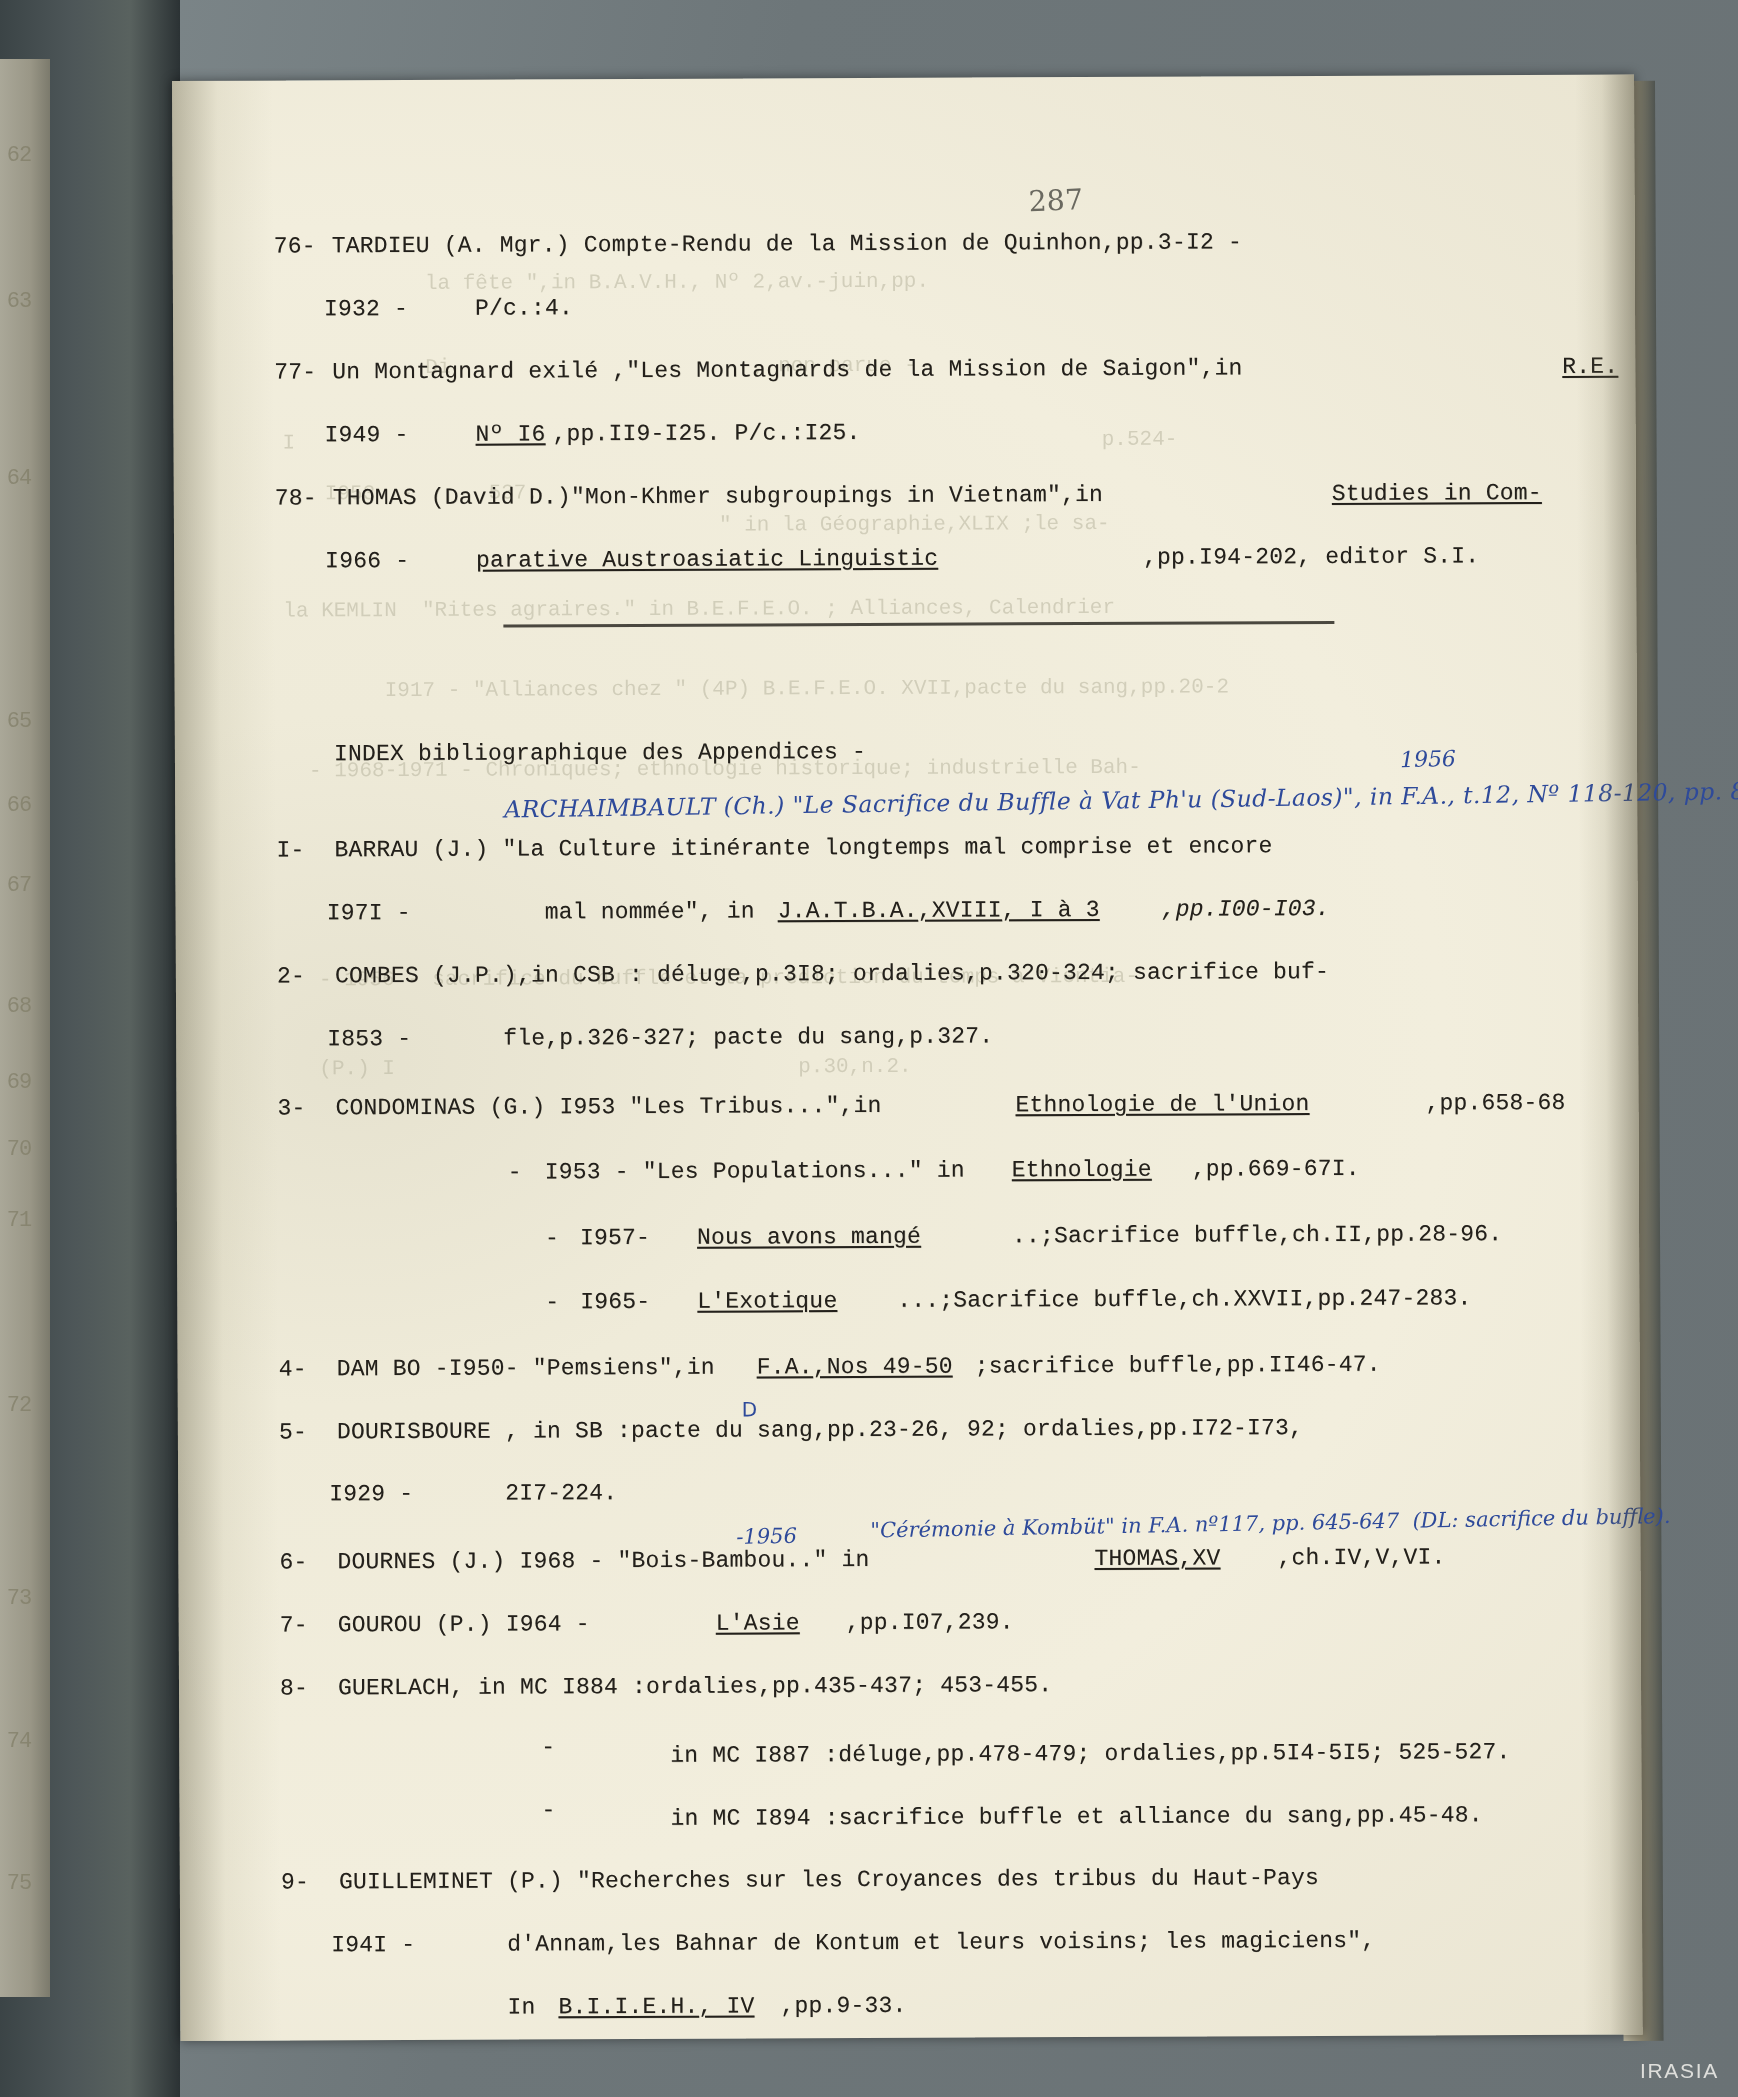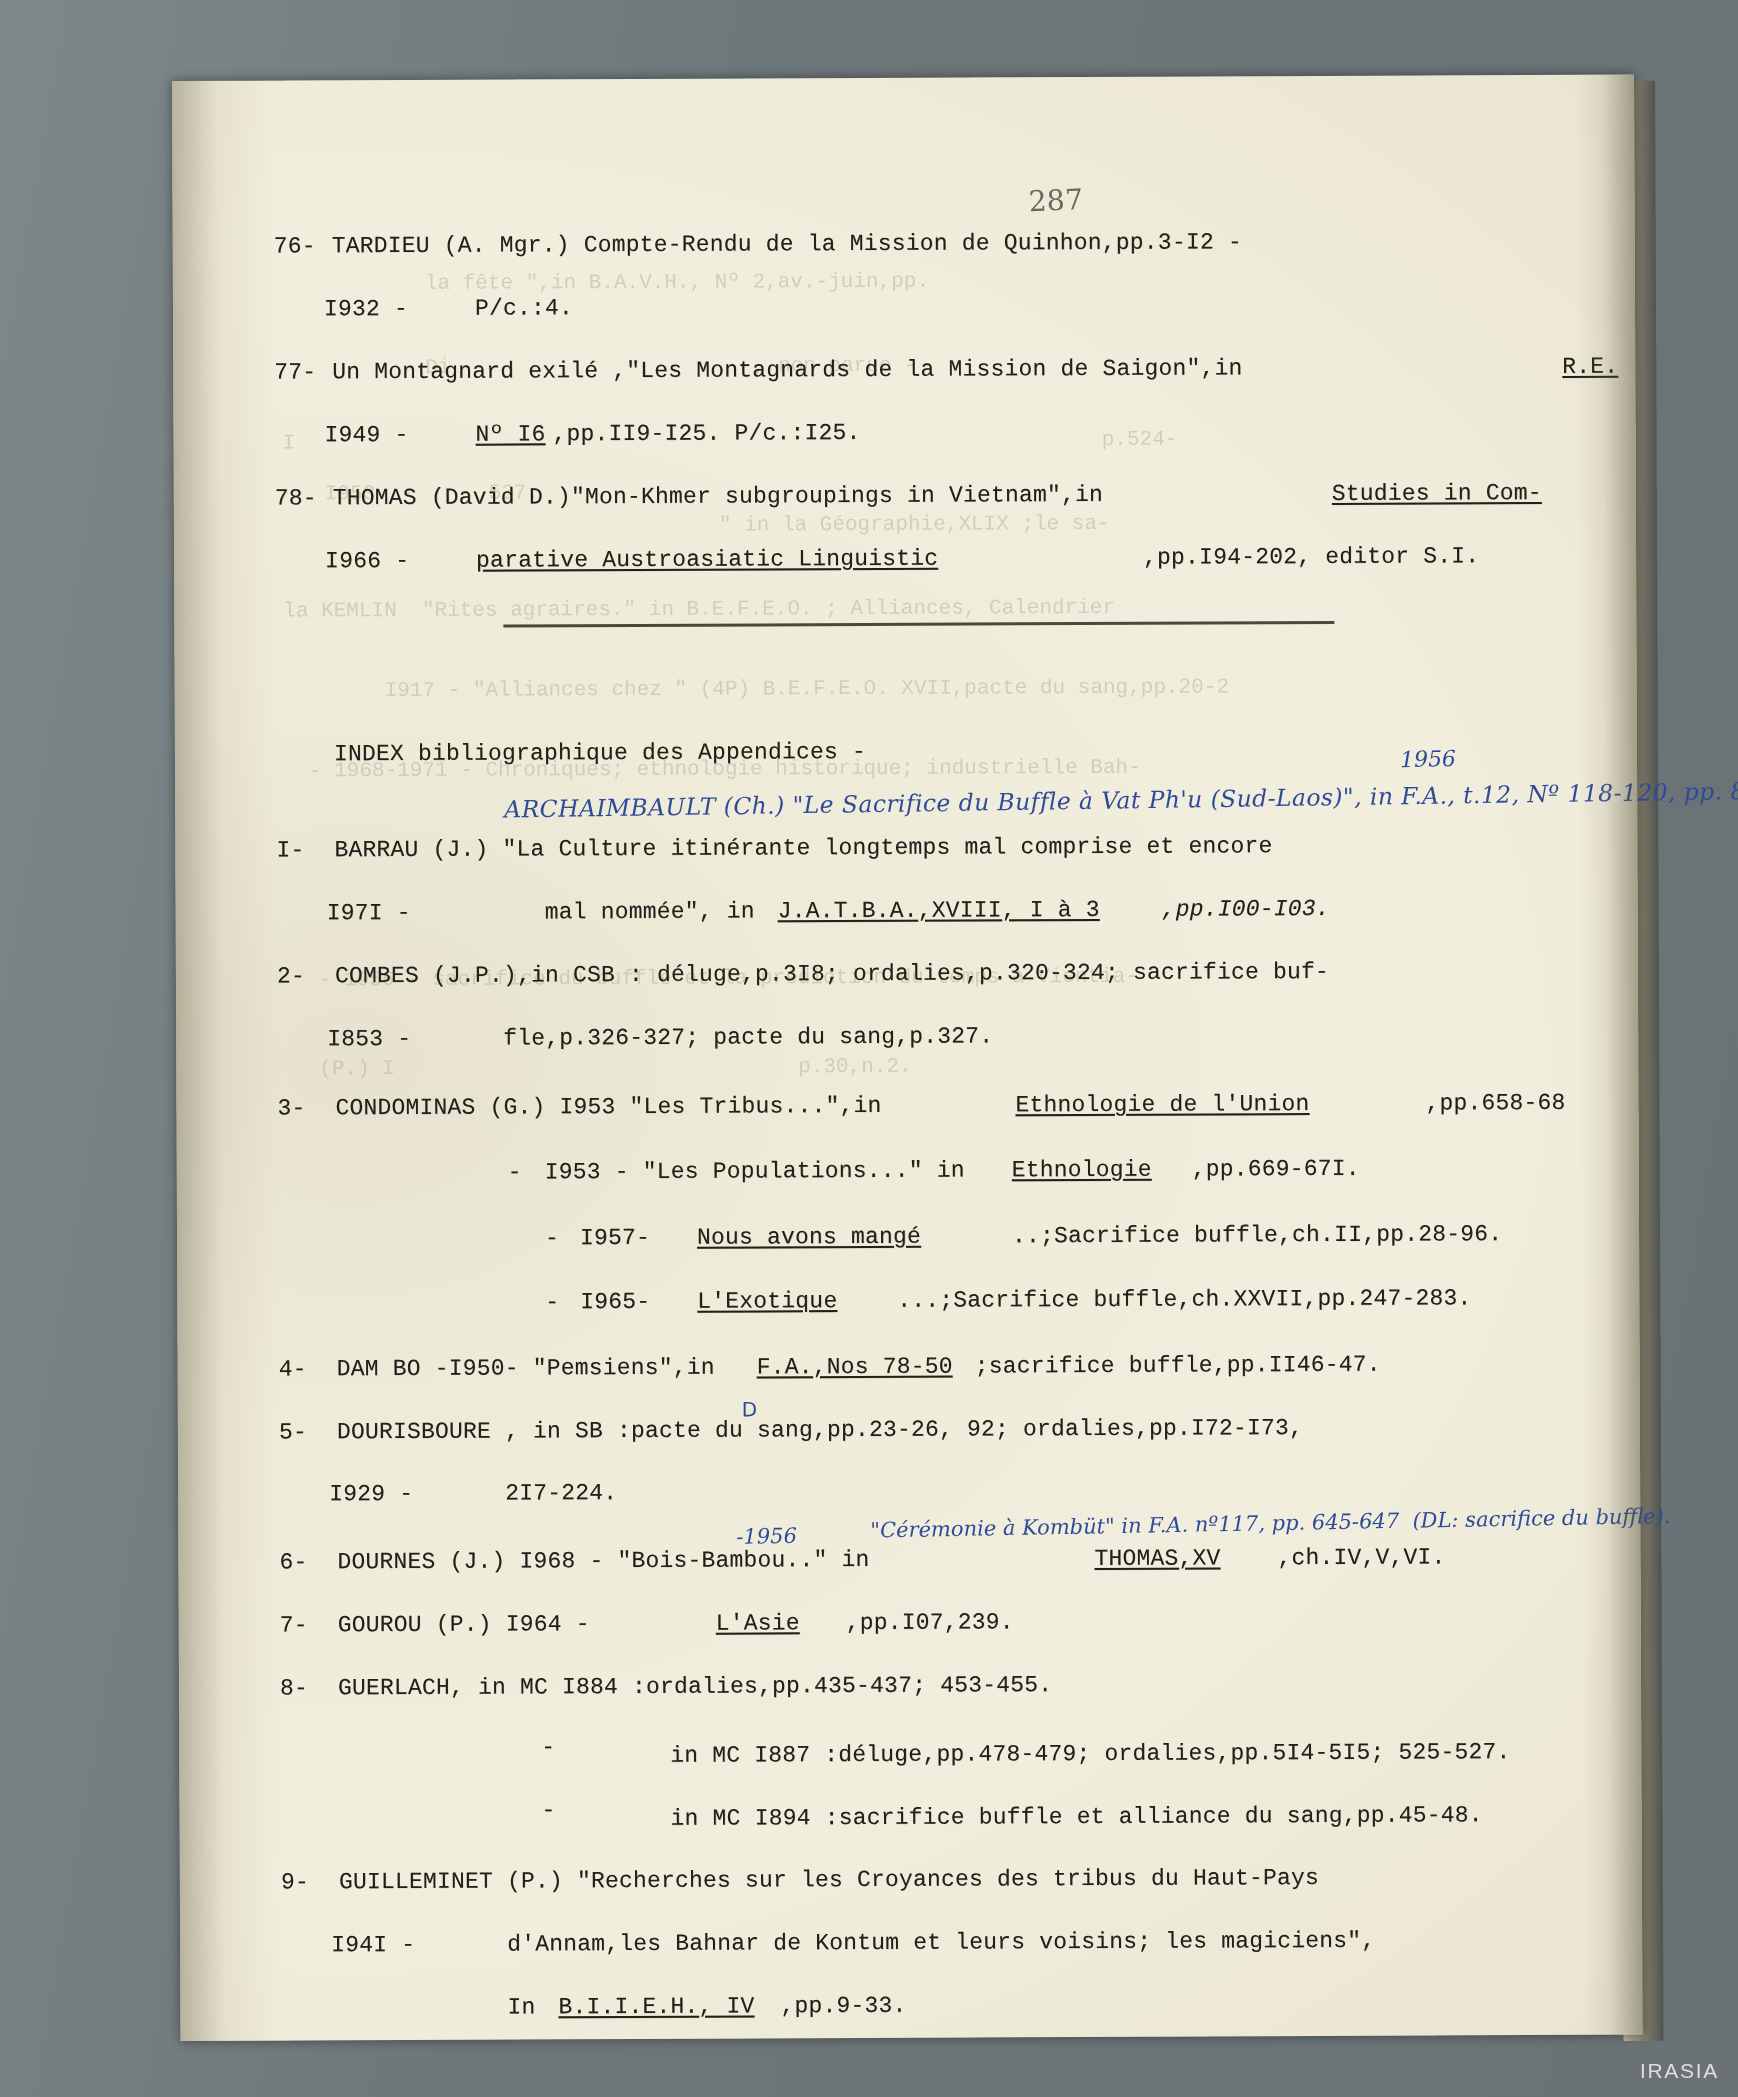--- a/index.html
+++ b/index.html
@@ -184,20 +184,37 @@
     font-size: 21px;
     letter-spacing: 1.7px;
     opacity: .92;
   }
 </style>
 </head>
 <body>
 
 <div id="scan">
 
+  <div id="left-gutter">
+    <div id="left-page-edge"></div>
+    <div class="edge-num" style="top:143px">62</div>
+    <div class="edge-num" style="top:289px">63</div>
+    <div class="edge-num" style="top:466px">64</div>
+    <div class="edge-num" style="top:709px">65</div>
+    <div class="edge-num" style="top:793px">66</div>
+    <div class="edge-num" style="top:873px">67</div>
+    <div class="edge-num" style="top:994px">68</div>
+    <div class="edge-num" style="top:1070px">69</div>
+    <div class="edge-num" style="top:1137px">70</div>
+    <div class="edge-num" style="top:1208px">71</div>
+    <div class="edge-num" style="top:1393px">72</div>
+    <div class="edge-num" style="top:1586px">73</div>
+    <div class="edge-num" style="top:1729px">74</div>
+    <div class="edge-num" style="top:1871px">75</div>
+  </div>
 
   <div id="page-curl"></div>
 
   <div id="page">
 
     <div id="ghost">
       <div style="left:252px; top:193px;">la fête ",in B.A.V.H., Nº 2,av.-juin,pp.</div>
       <div style="left:252px; top:277px;">Di                        , non parue -</div>
       <div style="left:109px; top:352px;">I                                                                p.524-</div>
       <div style="left:151px; top:403px;">I953  -      537.</div>
@@ -261,21 +278,21 @@
       <div class="ln u" style="left:520px; top:1148px;">Nous avons mangé</div>
       <div class="ln" style="left:835px; top:1148px;">..;Sacrifice buffle,ch.II,pp.28-96.</div>
 
       <div class="ln" style="left:368px; top:1212px;">-</div>
       <div class="ln" style="left:403px; top:1212px;">I965- </div>
       <div class="ln u" style="left:520px; top:1212px;">L'Exotique</div>
       <div class="ln" style="left:720px; top:1212px;">...;Sacrifice buffle,ch.XXVII,pp.247-283.</div>
 
       <div class="ln" style="left:101px; top:1278px;">4-</div>
       <div class="ln" style="left:159px; top:1278px;">DAM BO -I950- "Pemsiens",in </div>
-      <div class="ln u" style="left:579px; top:1278px;">F.A.,Nos 78-50</div>
+      <div class="ln u" style="left:579px; top:1278px;">F.A.,Nos 49-50</div>
       <div class="ln" style="left:797px; top:1278px;">;sacrifice buffle,pp.II46-47.</div>
 
       <div class="ln" style="left:101px; top:1341px;">5-</div>
       <div class="ln" style="left:159px; top:1341px;">DOURISBOURE , in SB :pacte du sang,pp.23-26, 92; ordalies,pp.I72-I73,</div>
       <div class="ln" style="left:151px; top:1403px;">I929 -</div>
       <div class="ln" style="left:327px; top:1403px;text-align:center;">2I7-224.</div>
 
       <div class="ln" style="left:101px; top:1471px;">6-</div>
       <div class="ln" style="left:159px; top:1471px;">DOURNES (J.) I968 - "Bois-Bambou.." in </div>
       <div class="ln u" style="left:916px; top:1471px;">THOMAS,XV</div>

